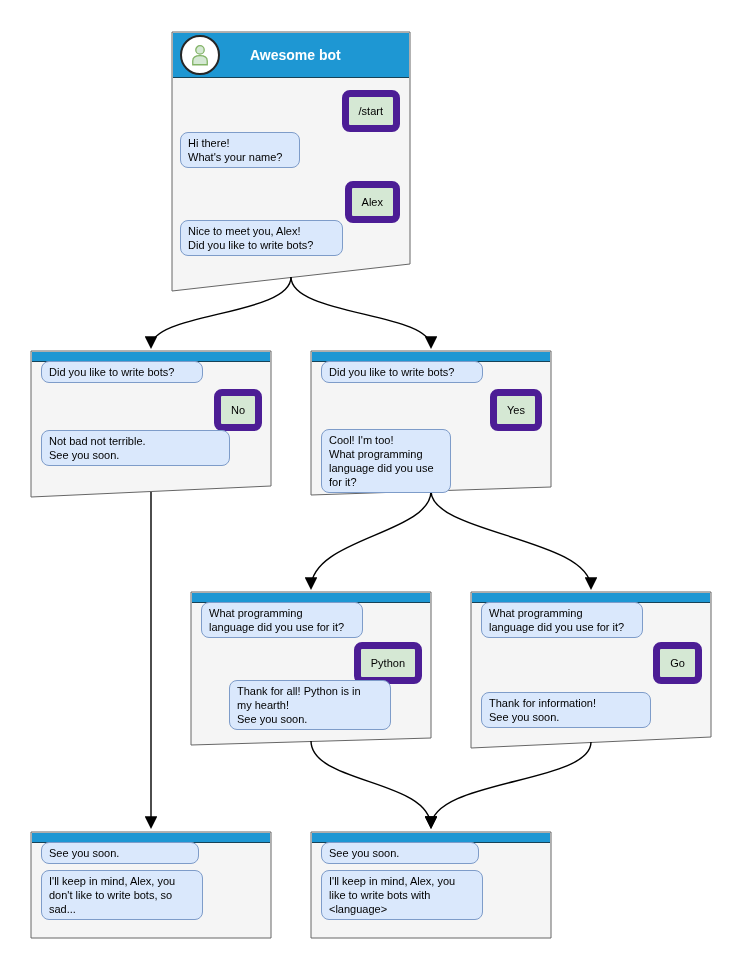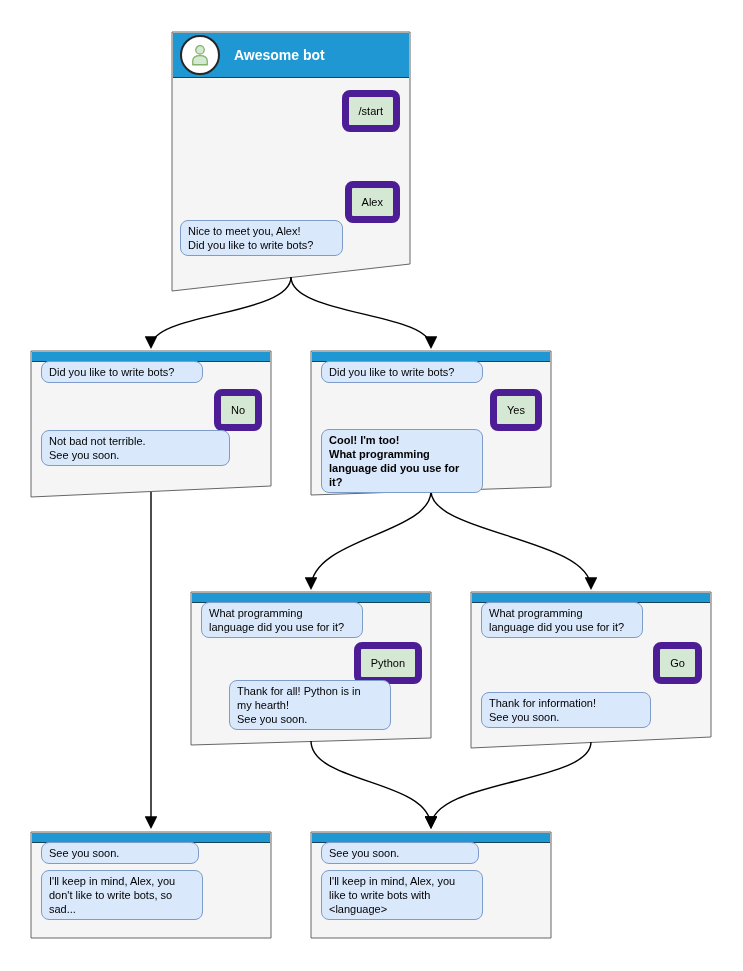--- a/index.html
+++ b/index.html
@@ -16,21 +16,21 @@
 
   .win-header {
     position:absolute; left:1px; top:1px; right:1px;
     background:#1E97D3;
     border-bottom:1px solid rgba(20,20,20,0.65);
     box-sizing:border-box;
   }
   .win-header.thin { height:10px; }
   .win-header.main {
     height:45px;
-    display:flex; align-items:center; gap:14px; padding-left:7px;
+    display:flex; align-items:center; gap:30px; padding-left:7px;
   }
   .win-title { color:#ffffff; font-size:14px; font-weight:bold; }
 
   .avatar {
     width:36px; height:36px; border-radius:50%;
     background:#ffffff; border:2px solid #262626;
     display:flex; align-items:center; justify-content:center;
     flex:0 0 auto;
   }
 
@@ -77,38 +77,40 @@
     <div class="win-header main">
       <span class="avatar">
         <svg viewBox="0 0 24 24" width="26" height="26">
           <circle cx="12" cy="7.3" r="3.9" fill="#D5E8D4" stroke="#82B366" stroke-width="1.2"></circle>
           <path d="M5.3,21 L5.3,17.5 Q5.3,12.6 12,12.6 Q18.7,12.6 18.7,17.5 L18.7,21 Z" fill="#D5E8D4" stroke="#82B366" stroke-width="1.2"></path>
         </svg>
       </span>
       <span class="win-title">Awesome bot</span>
     </div>
     <div class="bubble user" style="right:10px; top:58px;">/start</div>
+    <div class="bubble bot" style="left:8px; top:100px; width:120px;">Hi there!
+What's your name?</div>
     <div class="bubble user" style="right:10px; top:149px;">Alex</div>
     <div class="bubble bot" style="left:8px; top:188px; width:163px;">Nice to meet you, Alex!
 Did you like to write bots?</div>
   </div>
 
   <div class="win" style="left:31px; top:351px; width:240px; height:140px;">
     <div class="win-header thin"></div>
     <div class="bubble bot" style="left:10px; top:10px; width:162px;">Did you like to write bots?</div>
     <div class="bubble user" style="right:9px; top:38px;">No</div>
     <div class="bubble bot" style="left:10px; top:79px; width:189px;">Not bad not terrible.
 See you soon.</div>
   </div>
 
   <div class="win" style="left:311px; top:351px; width:240px; height:140px;">
     <div class="win-header thin"></div>
     <div class="bubble bot" style="left:10px; top:10px; width:162px;">Did you like to write bots?</div>
     <div class="bubble user" style="right:9px; top:38px;border-radius:8px;">Yes</div>
-    <div class="bubble bot" style="left:10px; top:78px; width:162px;font-weight:bold;">Cool! I'm too!
+    <div class="bubble bot" style="left:10px; top:78px; width:130px;">Cool! I'm too!
 What programming
 language did you use for it?</div>
   </div>
 
   <div class="win" style="left:191px; top:592px; width:240px; height:146px;">
     <div class="win-header thin"></div>
     <div class="bubble bot" style="left:10px; top:10px; width:162px;">What programming
 language did you use for it?</div>
     <div class="bubble user" style="right:9px; top:50px;">Python</div>
     <div class="bubble bot" style="left:10px; top:88px; width:162px;margin-left:28px;">Thank for all! Python is in

